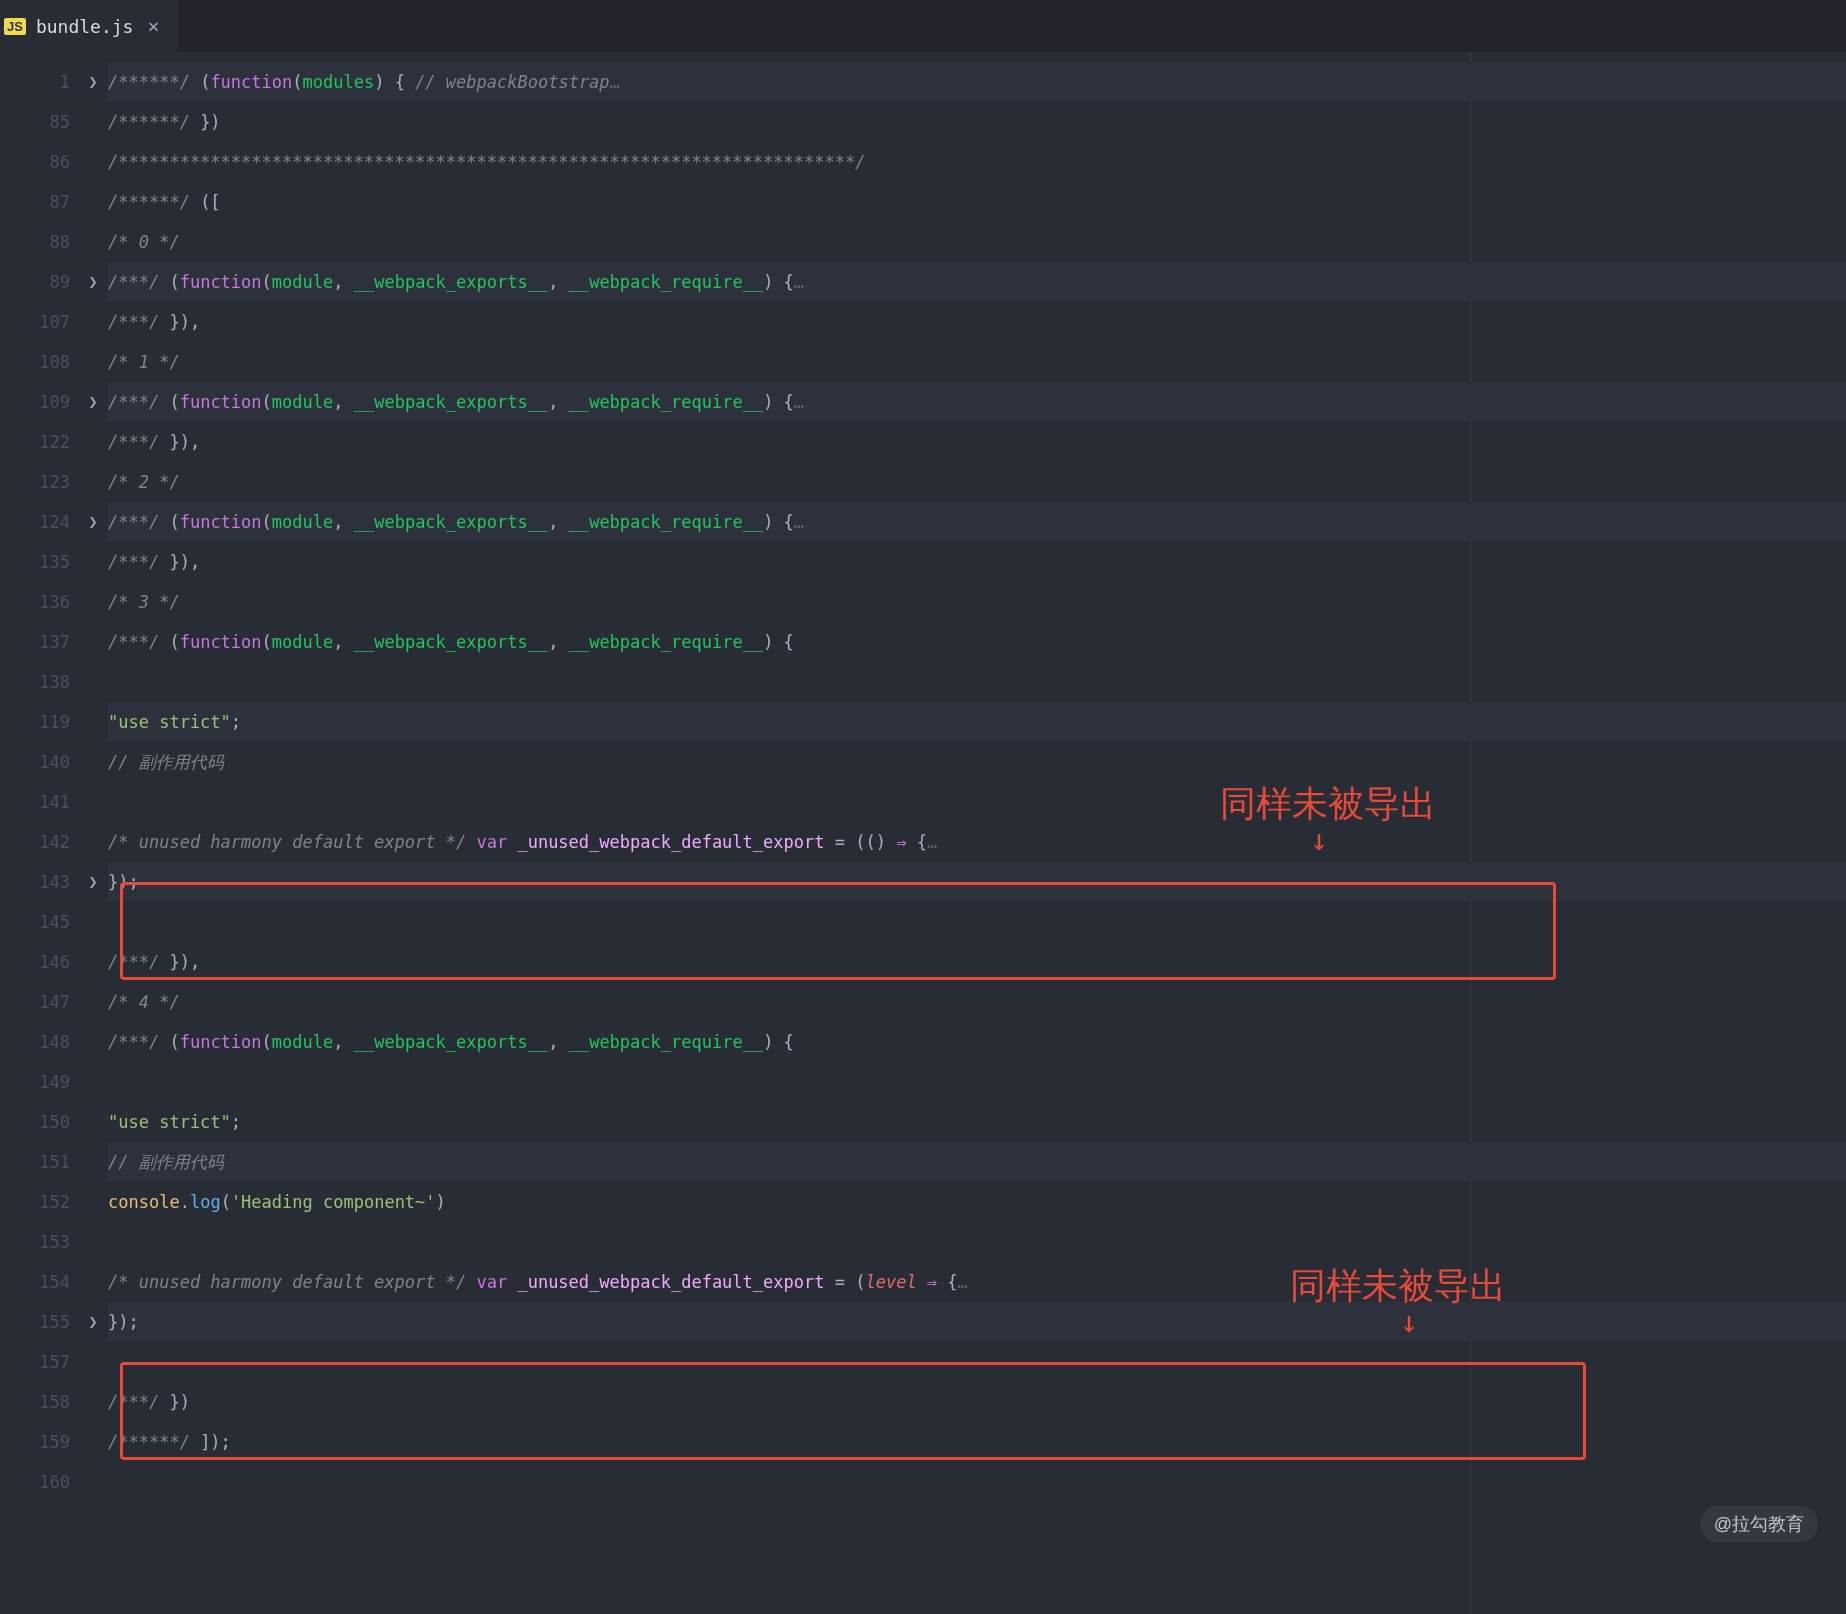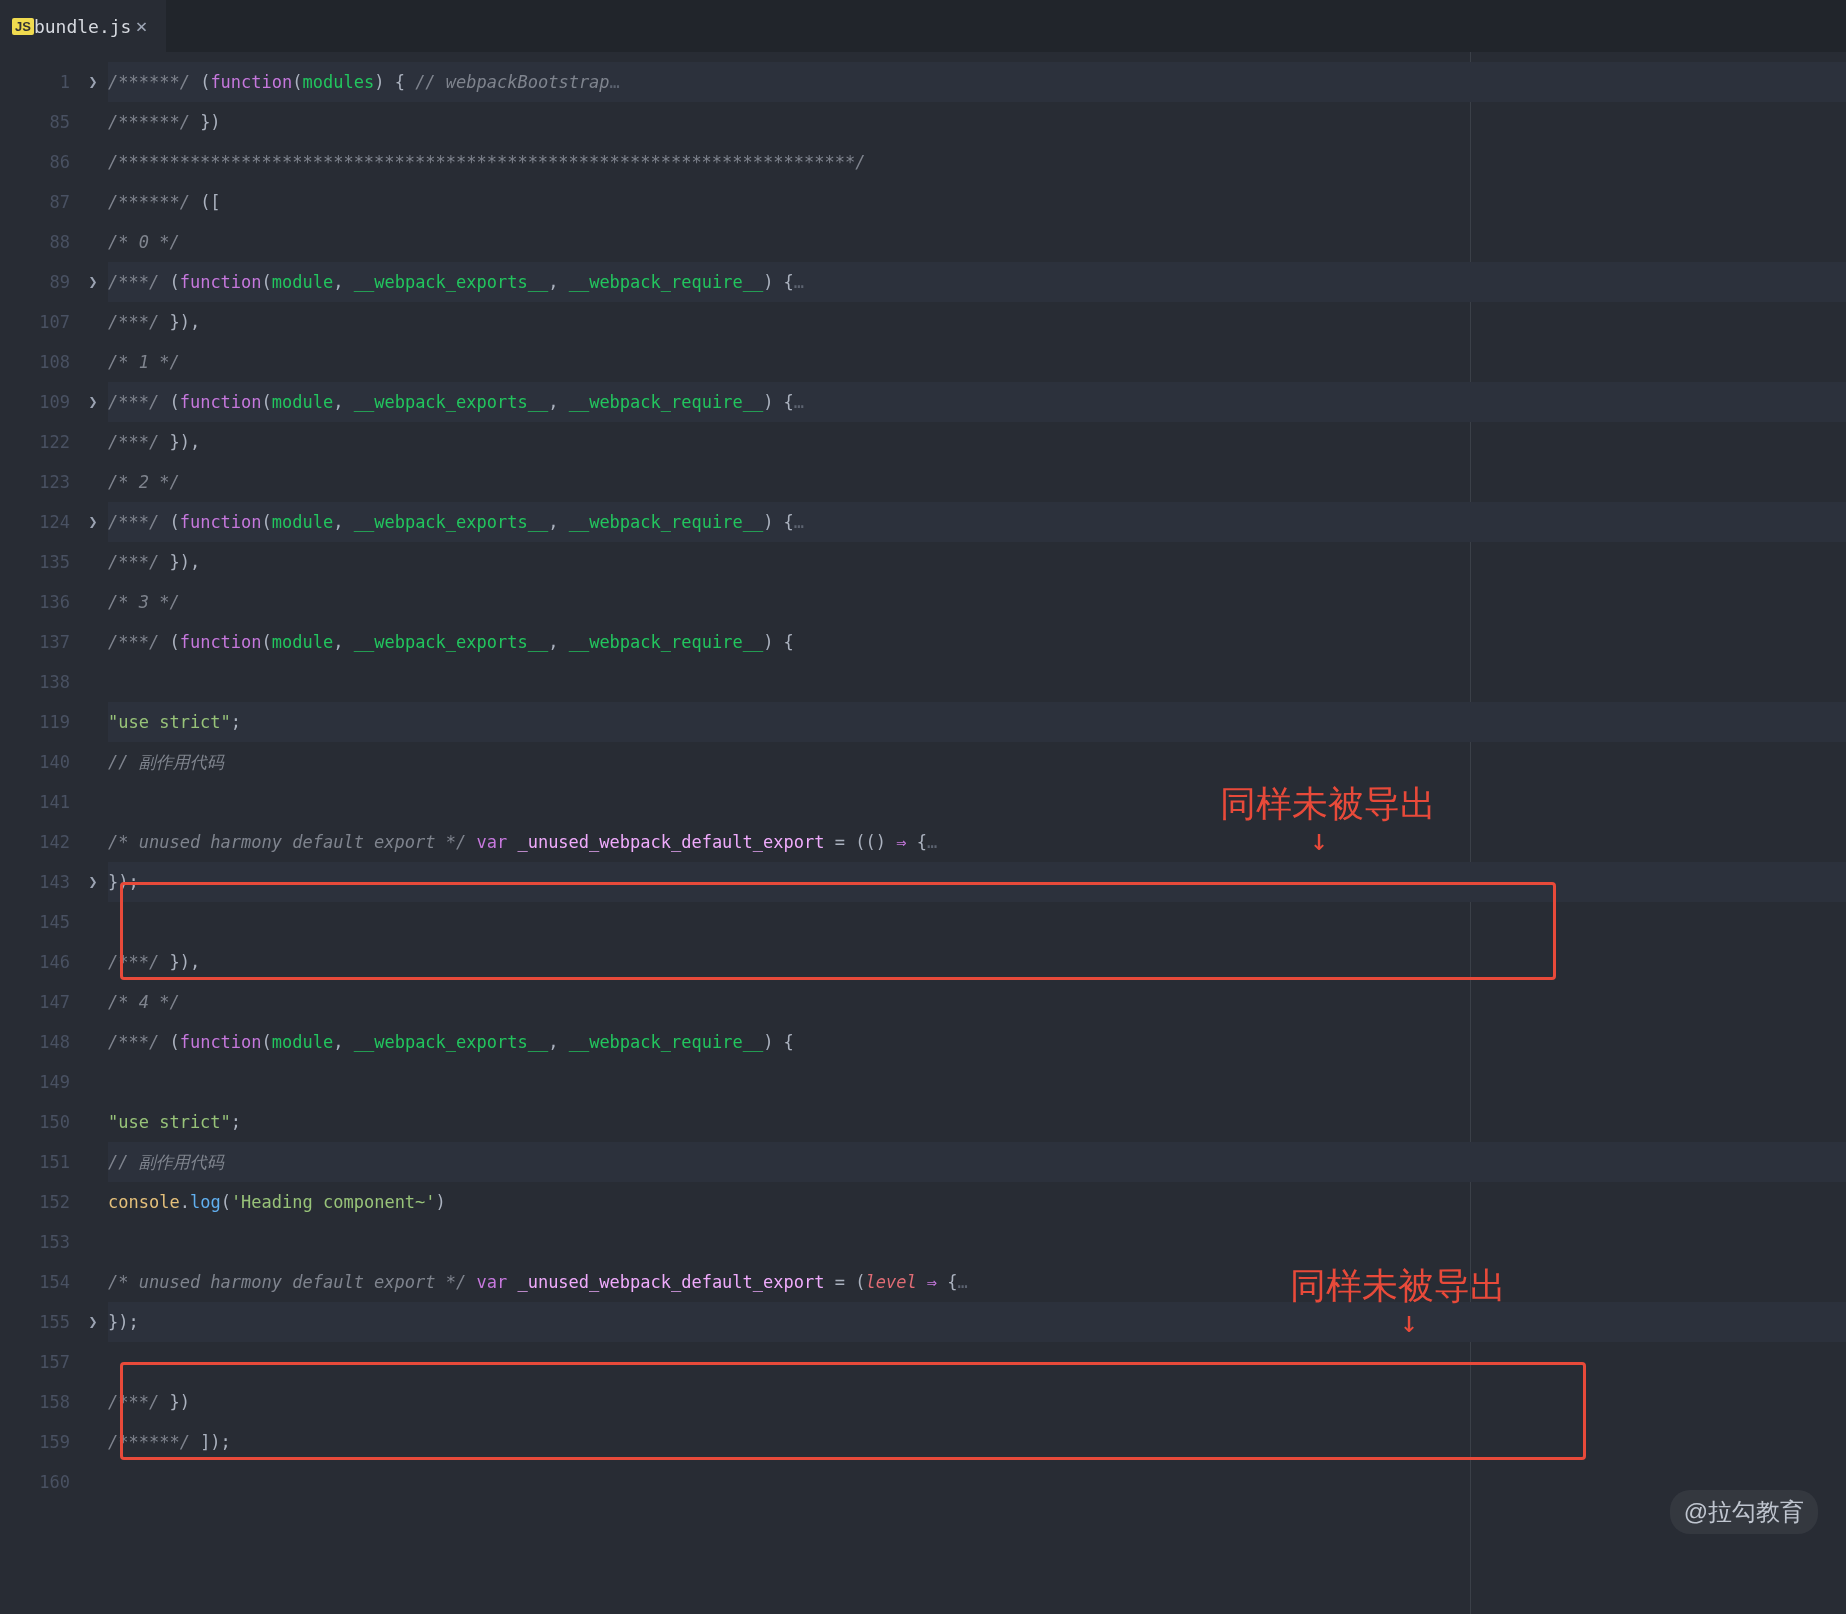--- a/index.html
+++ b/index.html
@@ -20,21 +20,22 @@
   .tab-bar {
     height: 52px;
     background: #21252b;
     display: flex;
     align-items: stretch;
   }
   .tab {
     display: flex;
     align-items: center;
     background: #282c34;
-    padding: 0 14px 0 12px;
+    padding: 0 14px 0 4px;
+    gap: 10px;
     font-size: 18px;
     color: #d7dae0;
   }
   .tab .js-badge {
     background: #f0db4f;
     color: #333;
     font-weight: 700;
     font-size: 13px;
     padding: 1px 3px;
     border-radius: 2px;
@@ -104,23 +105,23 @@
   .red-box {
     position: absolute;
     border: 3px solid #e84a3a;
     border-radius: 4px;
     z-index: 4;
     pointer-events: none;
   }
   .watermark {
     position: absolute;
     right: 28px;
-    bottom: 80px;
+    bottom: 72px;
     font-family: "PingFang SC", sans-serif;
-    font-size: 24px;
+    font-size: 18px;
     color: #bfc5cf;
     background: rgba(255,255,255,0.06);
     padding: 6px 14px;
     border-radius: 20px;
     z-index: 6;
   }
   .ruler {
     position: absolute;
     top: 52px;
     bottom: 0;

